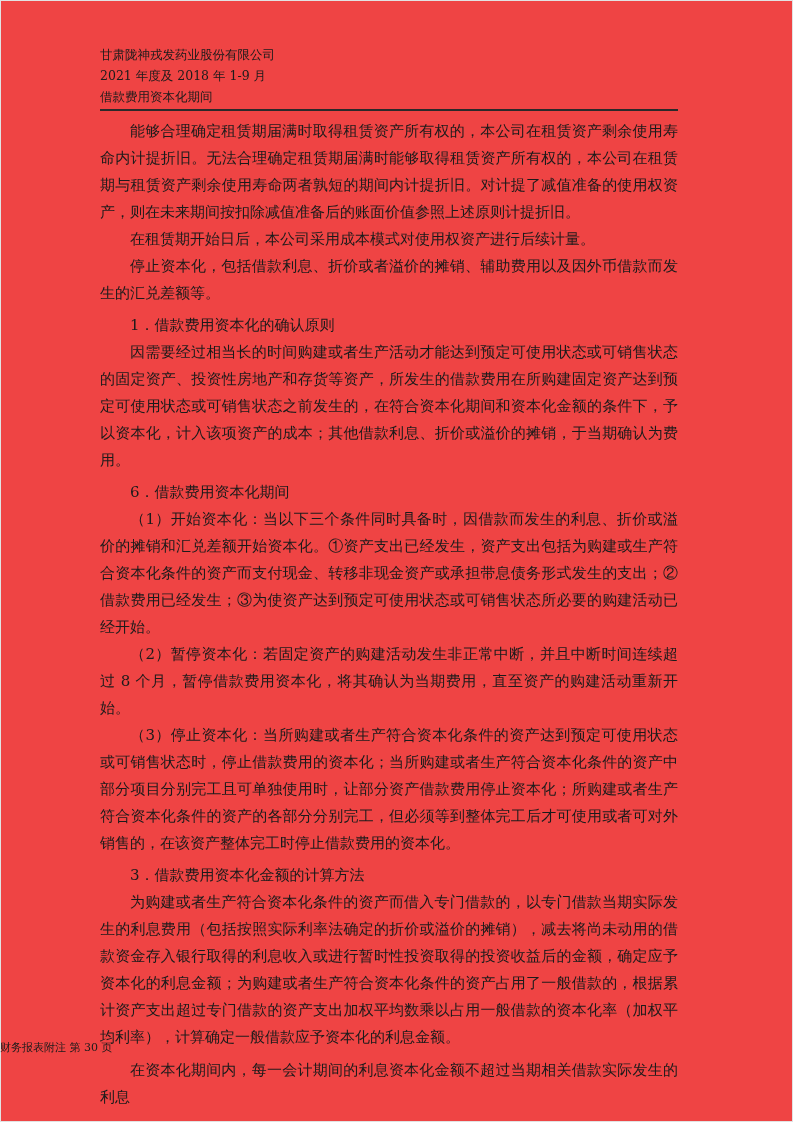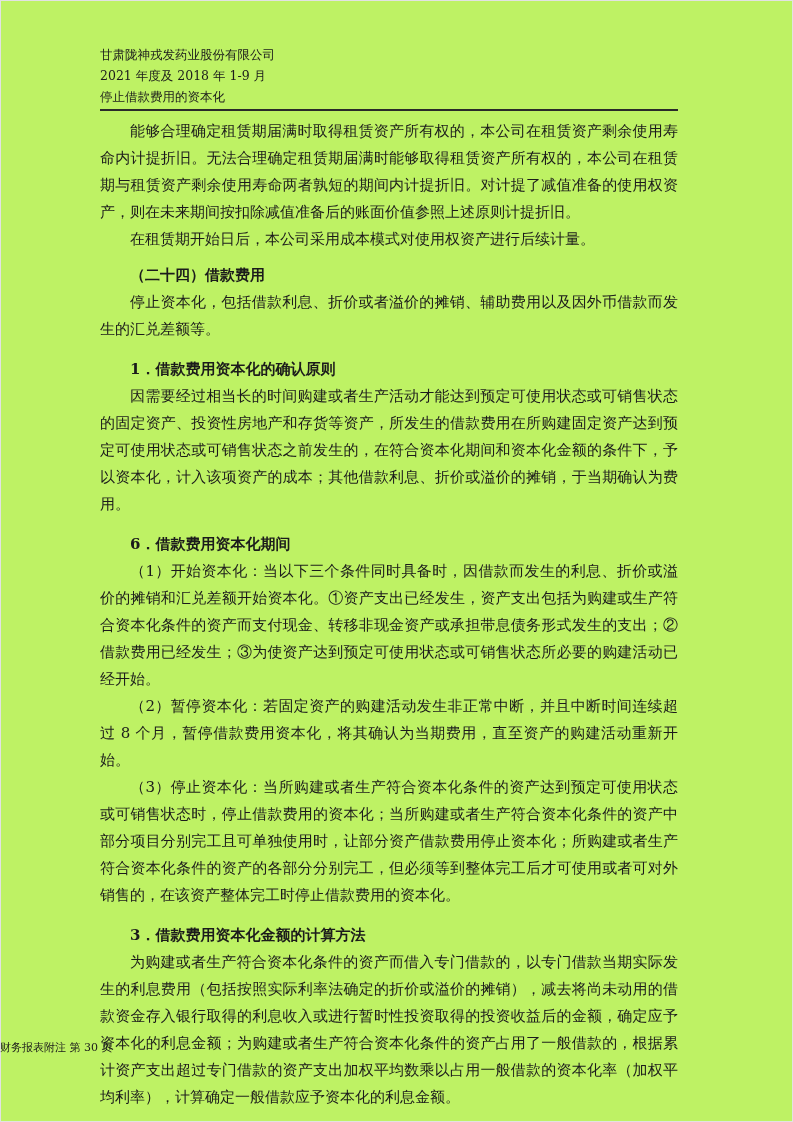--- a/index.html
+++ b/index.html
@@ -5,21 +5,21 @@
   html, body {
     margin: 0;
     padding: 0;
     background: #f0f0f0;
     font-family: "DejaVu Serif", "Liberation Serif", serif;
   }
   .page {
     position: relative;
     width: 793px;
     height: 1122px;
-    background: #bef264;
+    background: #ef4444;
     box-shadow: inset 0 0 0 1px #e2e2e2;
     overflow: hidden;
     color: #1b1b1b;
   }
   .content {
     position: absolute;
     left: 100px;
     top: 44px;
     width: 578px;
   }
@@ -45,22 +45,22 @@
   }
   .doc-body .block {
     margin: 0;
     text-indent: 2em;
   }
   .doc-body .h1 {
     font-weight: bold;
     margin-top: 9px;
   }
   .doc-body .h2 {
-    font-weight: bold;
-    margin-top: 13px;
+    font-weight: normal;
+    margin-top: 5px;
   }
   .doc-body .block:last-child {
     margin-top: 6px;
   }
   .doc-footer {
     position: absolute;
     left: 0;
     right: 0;
     top: 1038px;
     text-align: left;
@@ -71,28 +71,27 @@
 </style>
 </head>
 <body>
 
 <div class="page">
   <div class="content">
 
     <div class="doc-header">
       <div class="hline">甘肃陇神戎发药业股份有限公司</div>
       <div class="hline">2021 年度及 2018 年 1-9 月</div>
-      <div class="hline">停止借款费用的资本化</div>
+      <div class="hline">借款费用资本化期间</div>
       <div class="header-rule"></div>
     </div>
 
     <div class="doc-body" id="doc-body">
         <p class="block para">能够合理确定租赁期届满时取得租赁资产所有权的，本公司在租赁资产剩余使用寿命内计提折旧。无法合理确定租赁期届满时能够取得租赁资产所有权的，本公司在租赁期与租赁资产剩余使用寿命两者孰短的期间内计提折旧。对计提了减值准备的使用权资产，则在未来期间按扣除减值准备后的账面价值参照上述原则计提折旧。</p>
         <p class="block para">在租赁期开始日后，本公司采用成本模式对使用权资产进行后续计量。</p>
-        <p class="block h1">（二十四）借款费用</p>
         <p class="block para">停止资本化，包括借款利息、折价或者溢价的摊销、辅助费用以及因外币借款而发生的汇兑差额等。</p>
         <p class="block h2">1．借款费用资本化的确认原则</p>
         <p class="block para">因需要经过相当长的时间购建或者生产活动才能达到预定可使用状态或可销售状态的固定资产、投资性房地产和存货等资产，所发生的借款费用在所购建固定资产达到预定可使用状态或可销售状态之前发生的，在符合资本化期间和资本化金额的条件下，予以资本化，计入该项资产的成本；其他借款利息、折价或溢价的摊销，于当期确认为费用。</p>
         <p class="block h2">6．借款费用资本化期间</p>
         <p class="block para">（1）开始资本化：当以下三个条件同时具备时，因借款而发生的利息、折价或溢价的摊销和汇兑差额开始资本化。①资产支出已经发生，资产支出包括为购建或生产符合资本化条件的资产而支付现金、转移非现金资产或承担带息债务形式发生的支出；②借款费用已经发生；③为使资产达到预定可使用状态或可销售状态所必要的购建活动已经开始。</p>
         <p class="block para">（2）暂停资本化：若固定资产的购建活动发生非正常中断，并且中断时间连续超过 8 个月，暂停借款费用资本化，将其确认为当期费用，直至资产的购建活动重新开始。</p>
         <p class="block para">（3）停止资本化：当所购建或者生产符合资本化条件的资产达到预定可使用状态或可销售状态时，停止借款费用的资本化；当所购建或者生产符合资本化条件的资产中部分项目分别完工且可单独使用时，让部分资产借款费用停止资本化；所购建或者生产符合资本化条件的资产的各部分分别完工，但必须等到整体完工后才可使用或者可对外销售的，在该资产整体完工时停止借款费用的资本化。</p>
         <p class="block h2">3．借款费用资本化金额的计算方法</p>
         <p class="block para">为购建或者生产符合资本化条件的资产而借入专门借款的，以专门借款当期实际发生的利息费用（包括按照实际利率法确定的折价或溢价的摊销），减去将尚未动用的借款资金存入银行取得的利息收入或进行暂时性投资取得的投资收益后的金额，确定应予资本化的利息金额；为购建或者生产符合资本化条件的资产占用了一般借款的，根据累计资产支出超过专门借款的资产支出加权平均数乘以占用一般借款的资本化率（加权平均利率），计算确定一般借款应予资本化的利息金额。</p>
         <p class="block para">在资本化期间内，每一会计期间的利息资本化金额不超过当期相关借款实际发生的利息</p>

